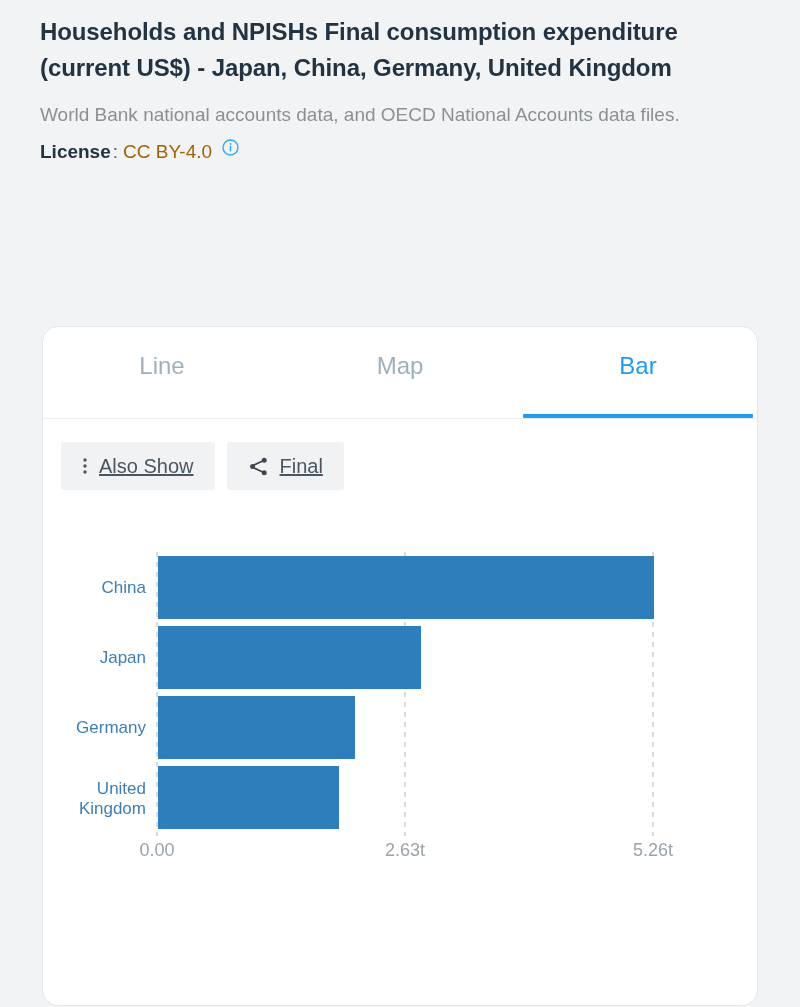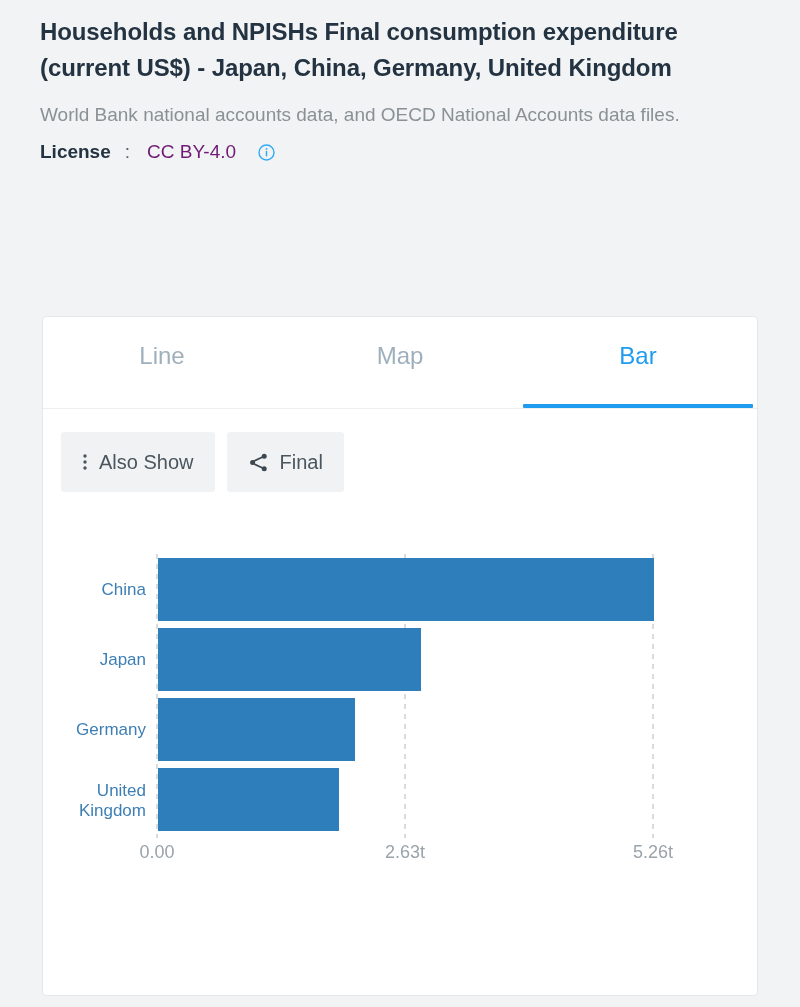--- a/index.html
+++ b/index.html
@@ -29,44 +29,44 @@
     color: #8a9196;
     margin: 14px 0 0 0;
     max-width: 710px;
     font-weight: 400;
   }
   .license-line {
     margin: 10px 0 0 0;
     font-size: 19px;
     color: #56616b;
     display: flex;
-    align-items: center;
-    gap: 12px;
+    align-items: flex-start;
+    gap: 0;
     line-height: 1.4;
   }
   .license-label { font-weight: 700; color: #243342; }
   .license-sep { color: #56616b; margin: 0 5px 0 2px; }
-  .license-value { color: #701a75; }
+  .license-value { color: #a16207; }
   .info-icon {
     display: inline-flex;
     width: 17px; height: 17px;
     margin-left: 10px;
     align-items: center; justify-content: center;
   }
 
   
   .card {
     position: absolute;
     left: 42px;
-    top: 316px;
+    top: 326px;
     width: 716px;
     height: 680px;
     background: #ffffff;
     border: 1px solid #e3e8ec;
-    border-radius: 4px;
+    border-radius: 16px;
     overflow: hidden;
   }
 
   
   .tabs {
     display: flex;
     height: 92px;
     border-bottom: 1px solid #eceff1;
     position: relative;
   }
@@ -93,33 +93,34 @@
     border-radius: 1px;
   }
 
   
   .toolbar {
     display: flex;
     gap: 12px;
     padding: 23px 0 0 18px;
   }
   .tool-btn {
-    height: 60px;
+    height: 48px;
     background: #f1f2f4;
     border: none;
     border-radius: 3px;
     display: inline-flex;
     align-items: center;
     gap: 11px;
     padding: 0 21px;
     font-size: 20px;
     color: #4a565f;
     font-family: "Liberation Sans", sans-serif;
     cursor: pointer;
     white-space: nowrap;
+    text-decoration: underline;
   }
   .tool-icon { display: inline-flex; align-items: center; justify-content: center; }
 
   
   .chart-wrap {
     position: relative;
     margin-top: 54px;
     height: 320px;
   }
   .chart-svg { display: block; }

